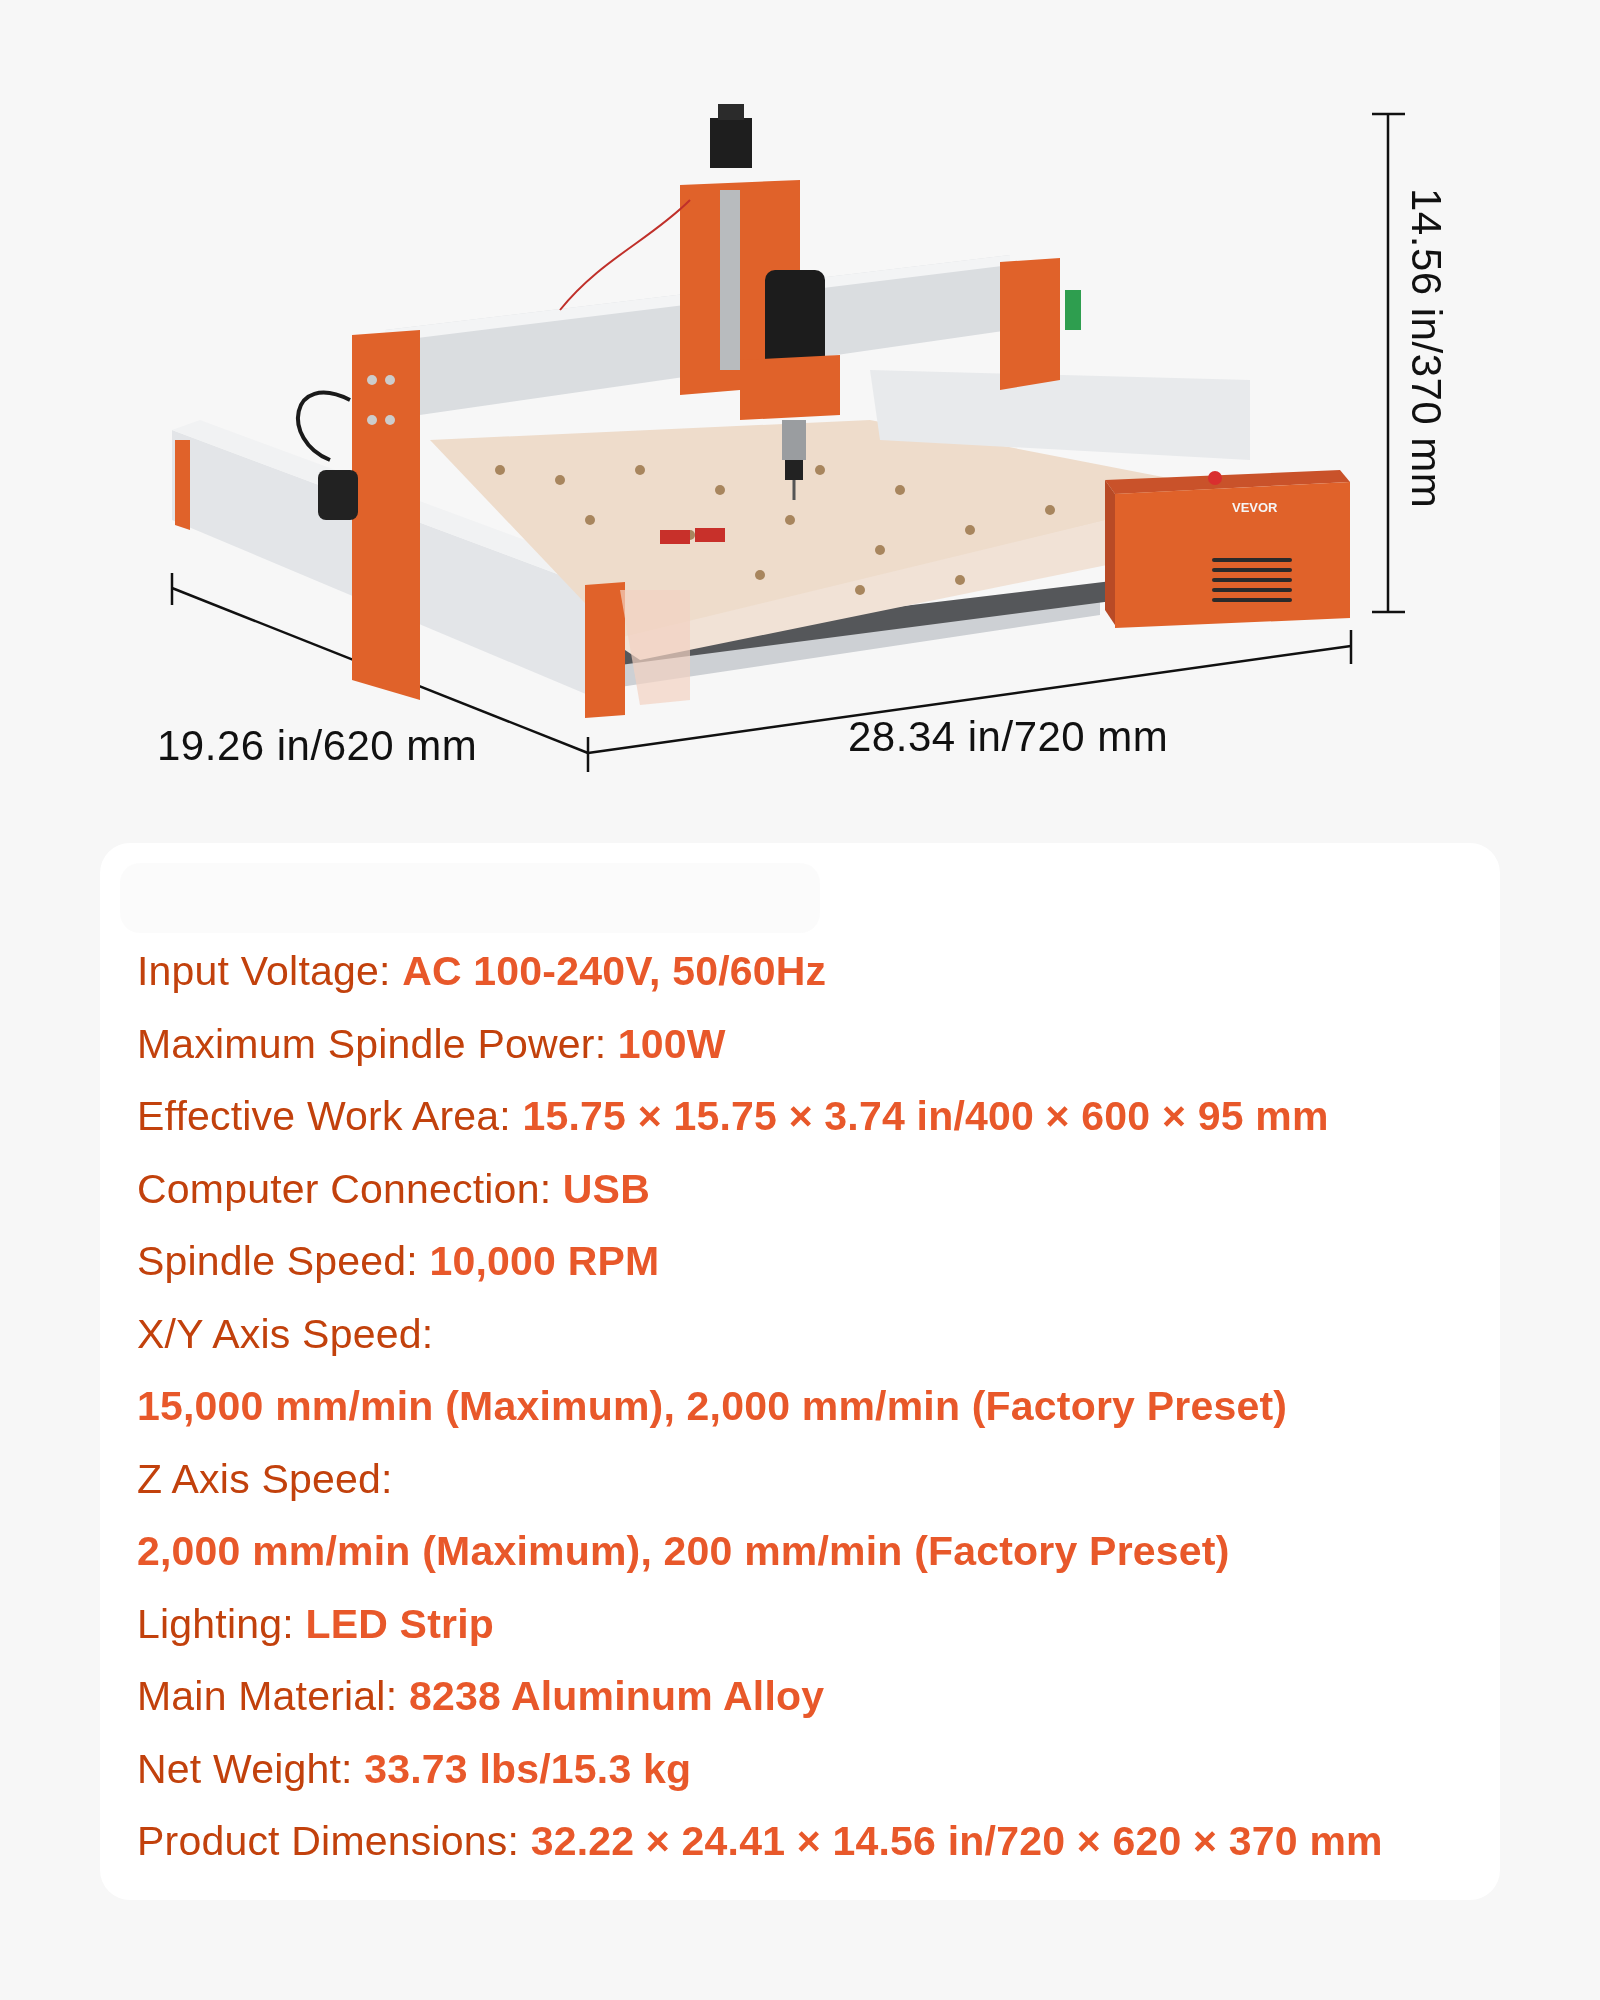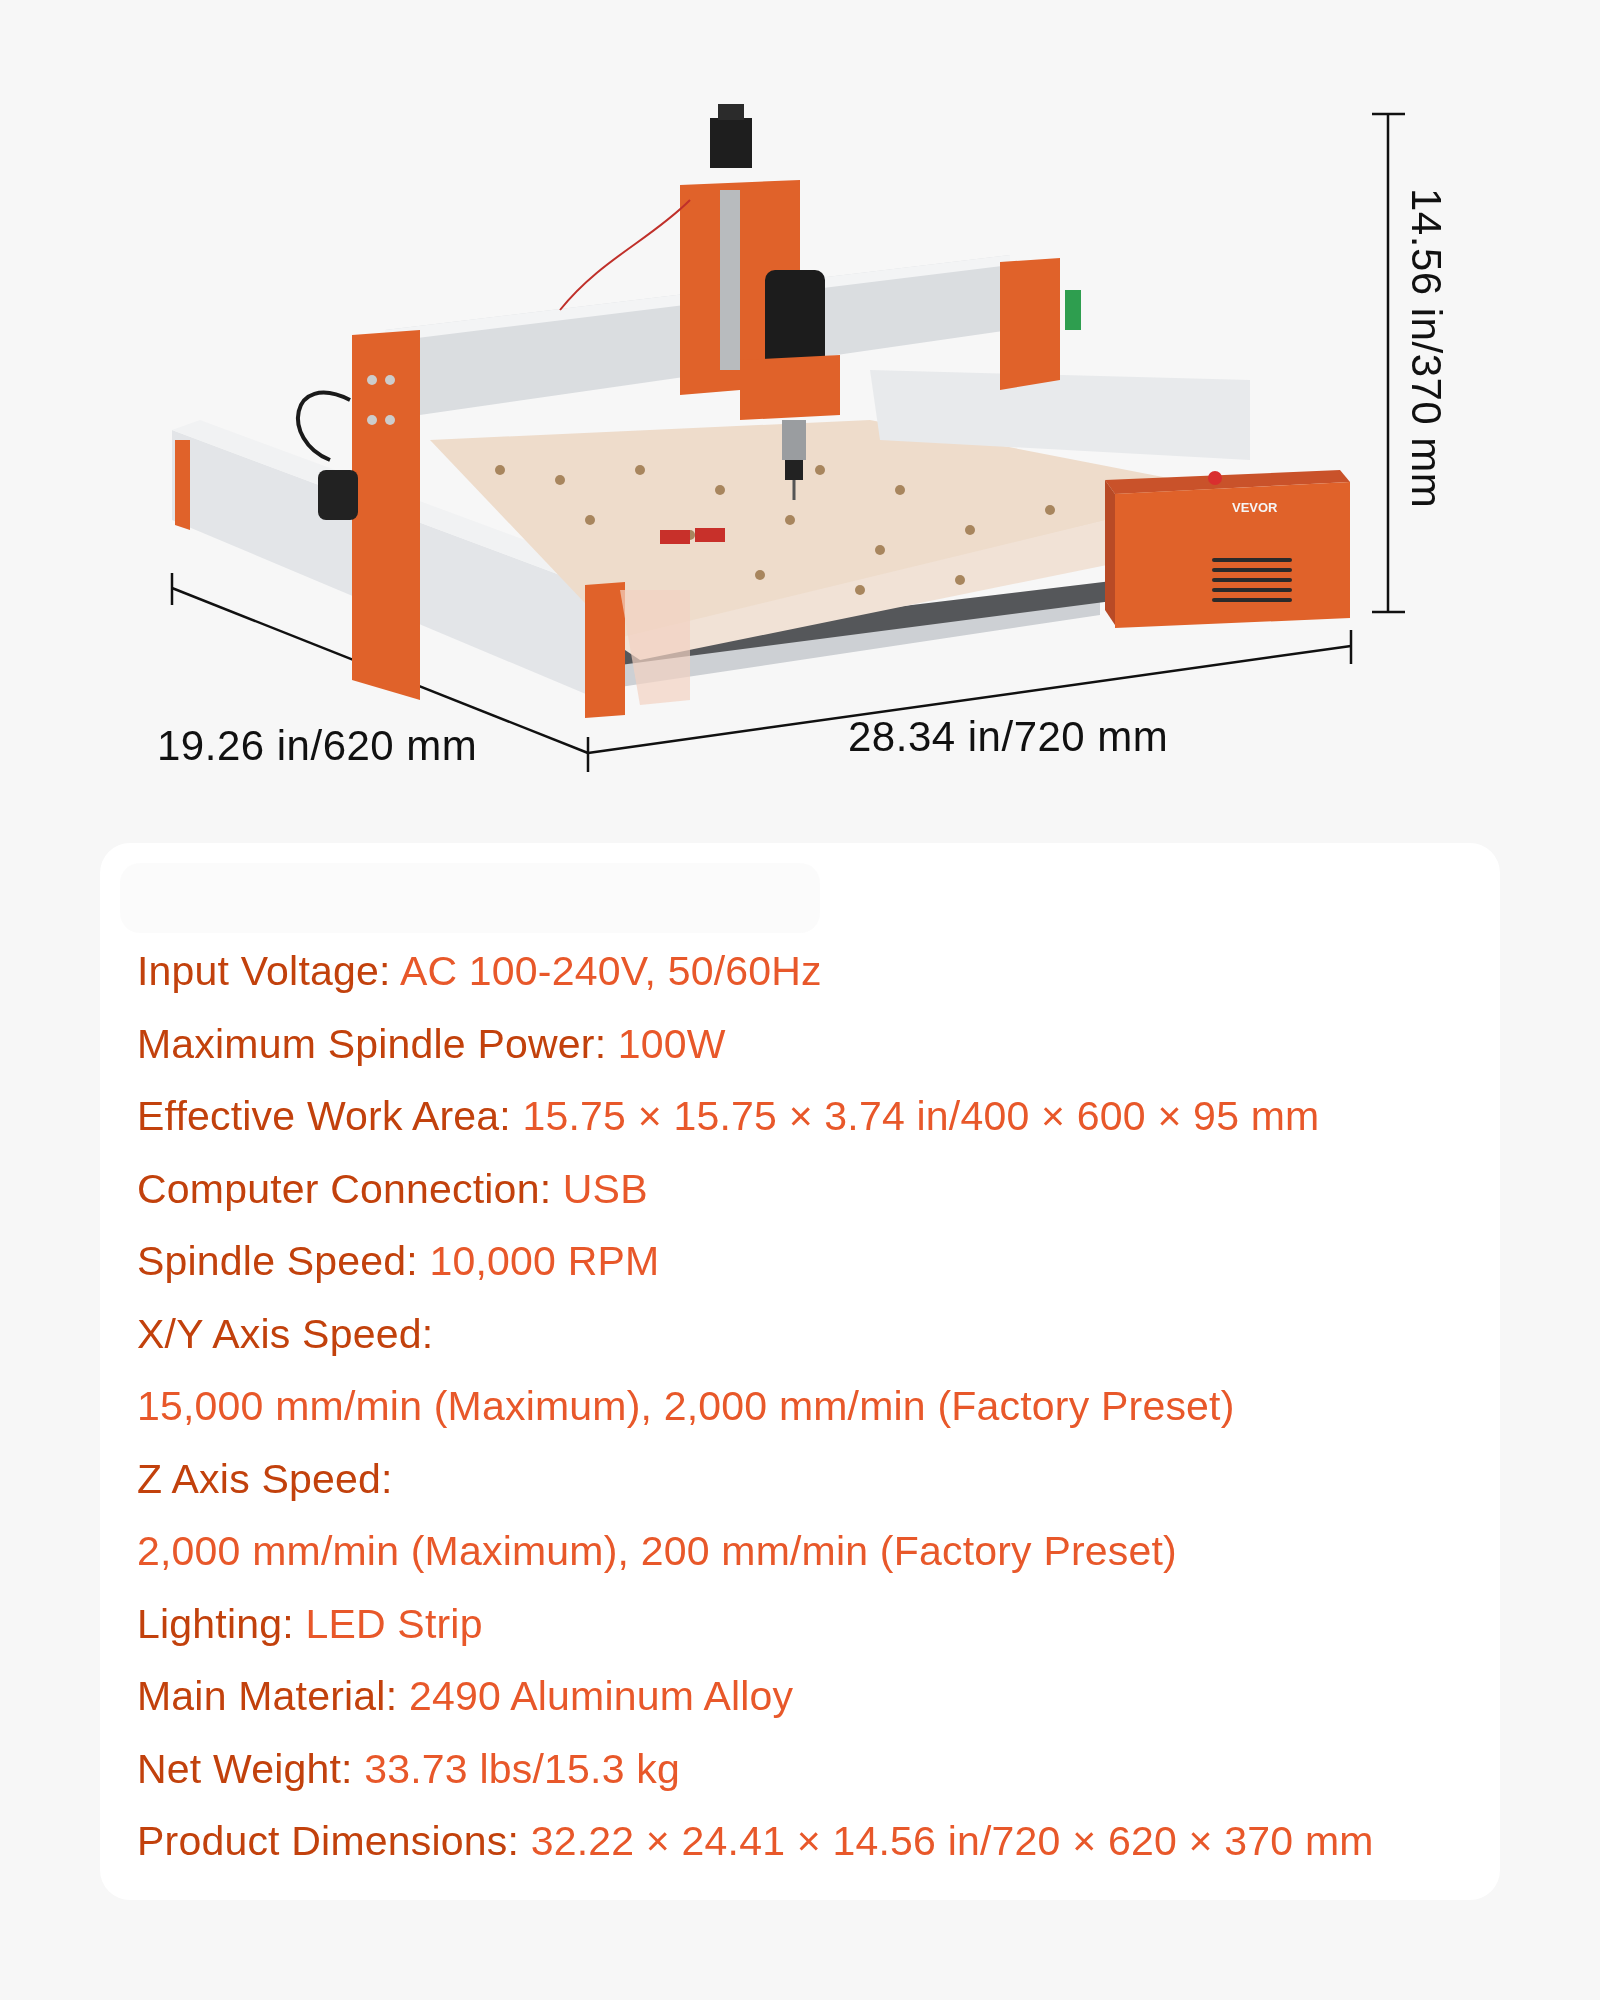--- a/index.html
+++ b/index.html
@@ -29,21 +29,21 @@
   .card-header-blur {
     position:absolute; left:20px; top:20px; width:700px; height:70px;
     background:#F7F7F7; border-radius:20px; opacity:0.55;
   }
   .spec-list { position:absolute; left:37px; top:100px; right:30px; }
   .spec-row {
     height:72.5px; font-size:41px; line-height:57px; color:#111;
     white-space:nowrap; letter-spacing:0.2px;
   }
   .spec-label { color:#c2410c; }
-  .spec-value { color:#E8582A; font-weight:normal; }
+  .spec-value { color:#E8582A; font-weight:bold; }
 </style>
 </head>
 <body>
 
 <div class="hero">
   <svg width="1600" height="800" viewBox="0 0 1600 800">
 
     <g stroke="#111" stroke-width="2.5" fill="none">
 
       <line x1="1388" y1="114" x2="1388" y2="612"></line>
@@ -147,17 +147,17 @@
     <div class="spec-row"><span class="spec-label">Input Voltage: </span><span class="spec-value">AC 100-240V, 50/60Hz</span></div>
     <div class="spec-row"><span class="spec-label">Maximum Spindle Power: </span><span class="spec-value">100W</span></div>
     <div class="spec-row"><span class="spec-label">Effective Work Area: </span><span class="spec-value">15.75 × 15.75 × 3.74 in/400 × 600 × 95 mm</span></div>
     <div class="spec-row"><span class="spec-label">Computer Connection: </span><span class="spec-value">USB</span></div>
     <div class="spec-row"><span class="spec-label">Spindle Speed: </span><span class="spec-value">10,000 RPM</span></div>
     <div class="spec-row"><span class="spec-label">X/Y Axis Speed:</span><span class="spec-value"></span></div>
     <div class="spec-row"><span class="spec-label"></span><span class="spec-value">15,000 mm/min (Maximum), 2,000 mm/min (Factory Preset)</span></div>
     <div class="spec-row"><span class="spec-label">Z Axis Speed:</span><span class="spec-value"></span></div>
     <div class="spec-row"><span class="spec-label"></span><span class="spec-value">2,000 mm/min (Maximum), 200 mm/min (Factory Preset)</span></div>
     <div class="spec-row"><span class="spec-label">Lighting: </span><span class="spec-value">LED Strip</span></div>
-    <div class="spec-row"><span class="spec-label">Main Material: </span><span class="spec-value">2490 Aluminum Alloy</span></div>
+    <div class="spec-row"><span class="spec-label">Main Material: </span><span class="spec-value">8238 Aluminum Alloy</span></div>
     <div class="spec-row"><span class="spec-label">Net Weight: </span><span class="spec-value">33.73 lbs/15.3 kg</span></div>
     <div class="spec-row"><span class="spec-label">Product Dimensions: </span><span class="spec-value">32.22 × 24.41 × 14.56 in/720 × 620 × 370 mm</span></div>
   </div>
 </div>
 
 </body></html>

